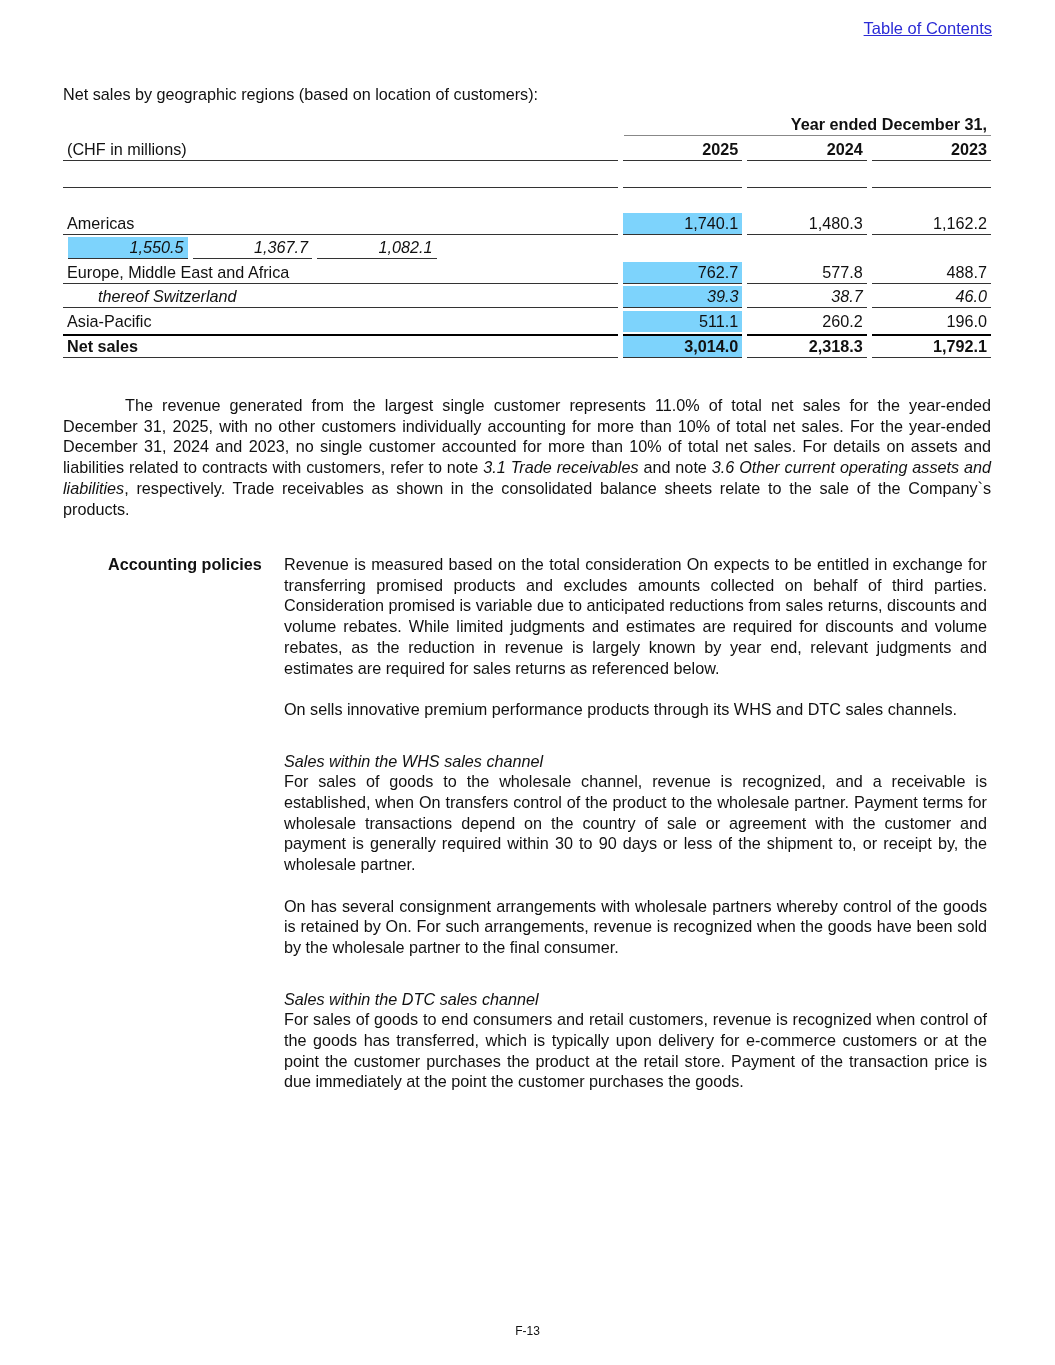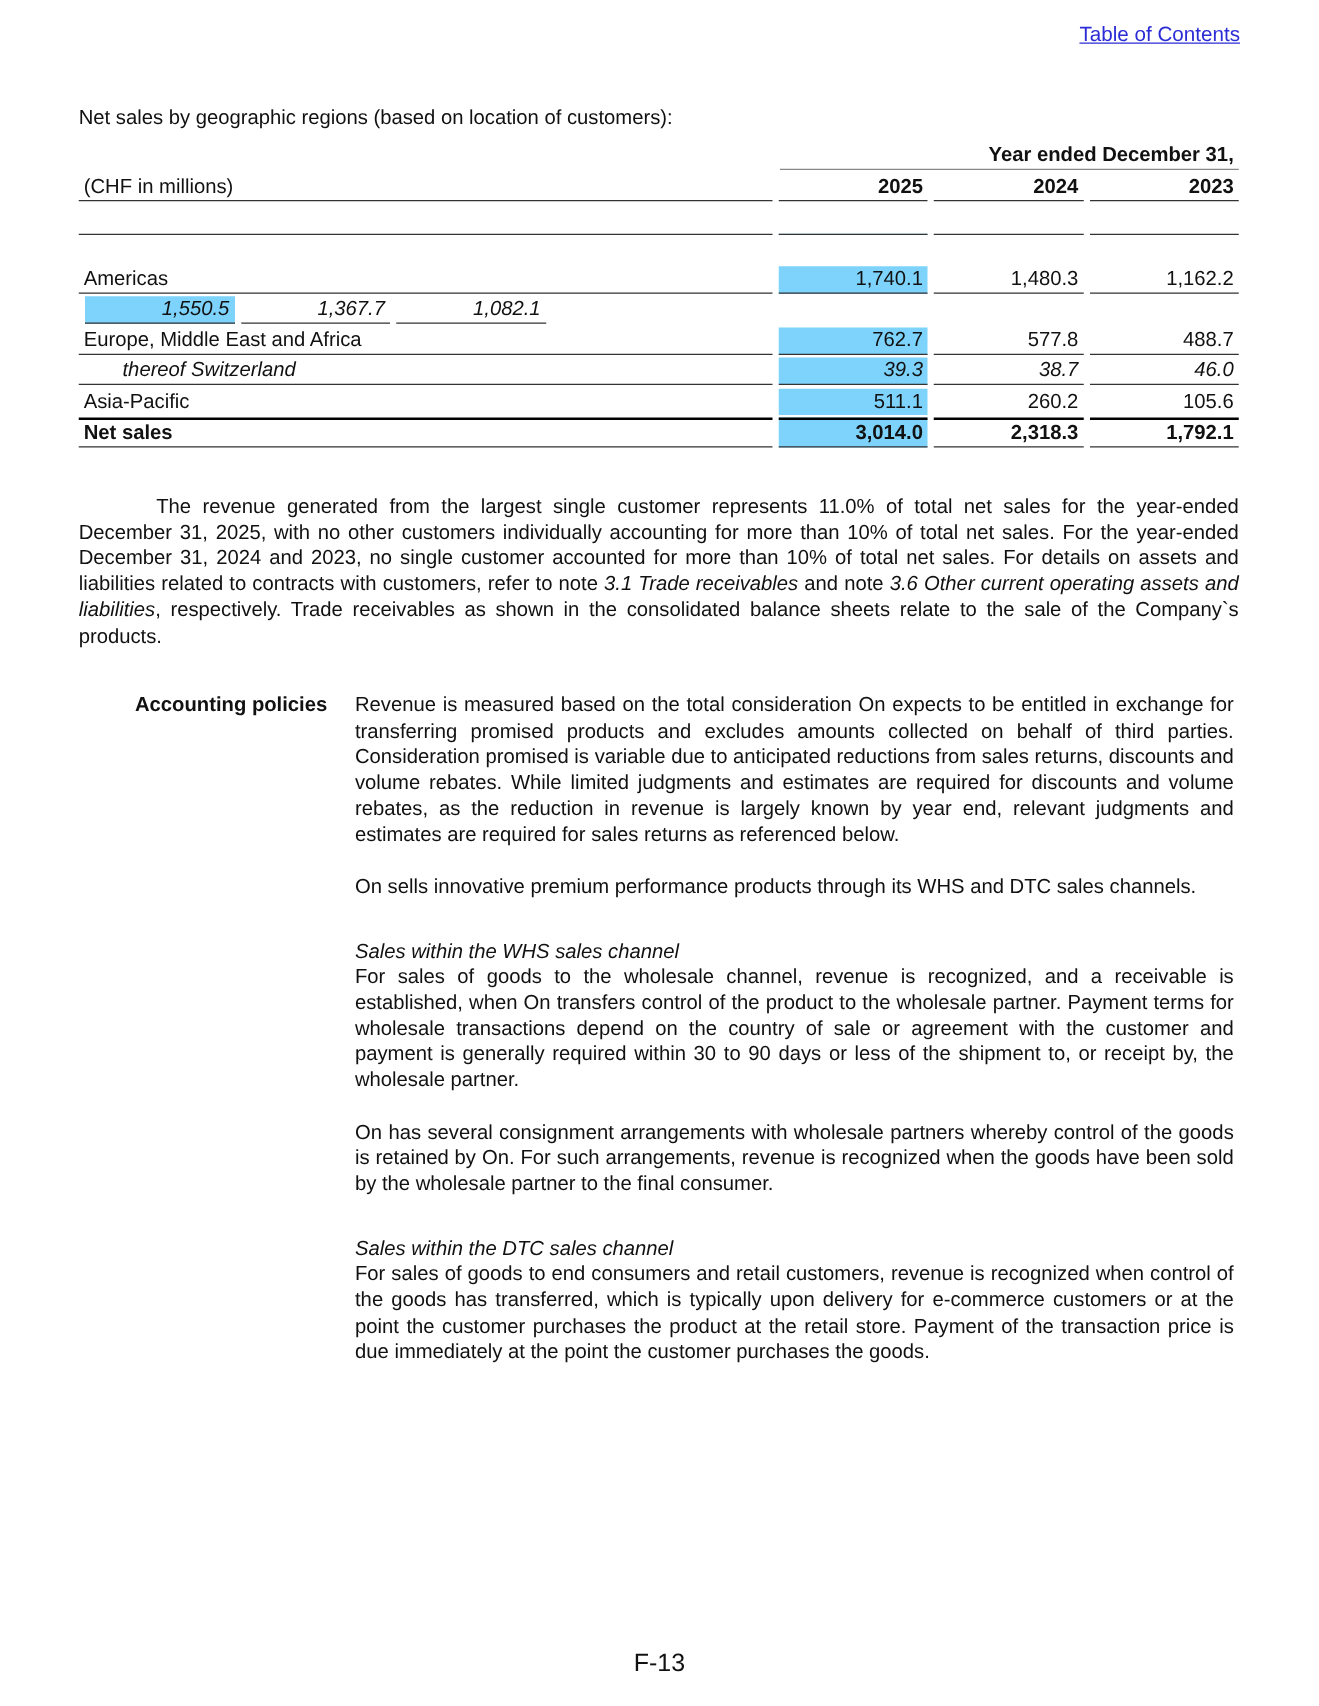--- a/index.html
+++ b/index.html
@@ -106,21 +106,21 @@
       display: block;
       text-align: left;
       margin-top: 31px;
     }
     .page-num {
       position: absolute;
       top: 1321px;
       left: 0;
       width: 1055px;
       text-align: center;
-      font-size: 20px;
+      font-size: 12px;
     }
   </style>
 </head>
 <body>
 
 <a class="toc-link">Table of Contents</a>
 
 <div class="intro">Net sales by geographic regions (based on location of customers):</div>
 
 <div class="fin-table">
@@ -188,21 +188,21 @@
     <div class="cell c-num bb italic">46.0</div>
   </div>
 
   <div class="t-row">
     <div class="cell c-label">Asia-Pacific</div>
     <div class="c-gap"></div>
     <div class="cell c-num shade">511.1</div>
     <div class="c-gap"></div>
     <div class="cell c-num">260.2</div>
     <div class="c-gap"></div>
-    <div class="cell c-num">105.6</div>
+    <div class="cell c-num">196.0</div>
   </div>
 
   <div class="t-row total-row">
     <div class="cell c-label bt-thick bb">Net sales</div>
     <div class="c-gap"></div>
     <div class="cell c-num shade bt-thick bb">3,014.0</div>
     <div class="c-gap"></div>
     <div class="cell c-num bt-thick bb">2,318.3</div>
     <div class="c-gap"></div>
     <div class="cell c-num bt-thick bb">1,792.1</div>

